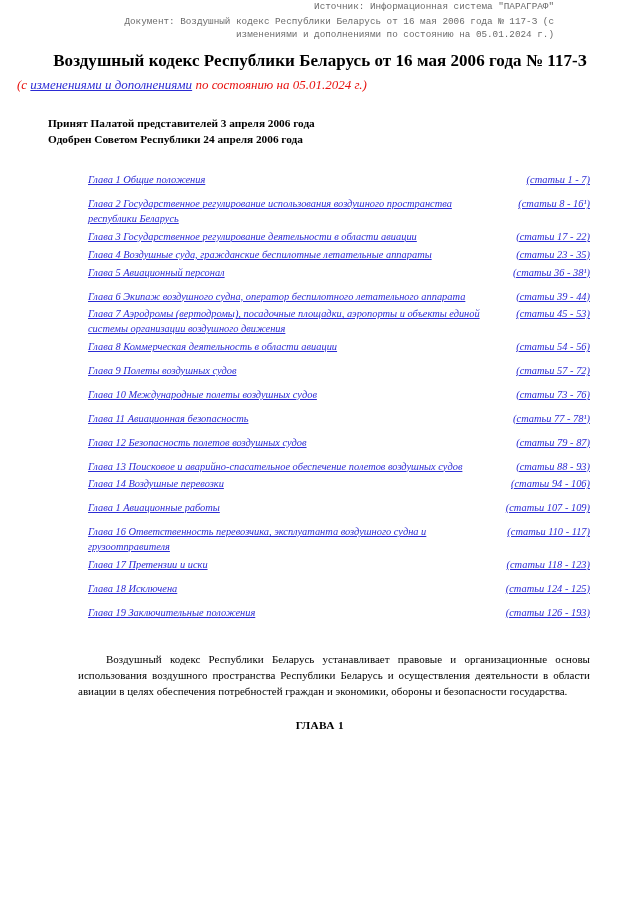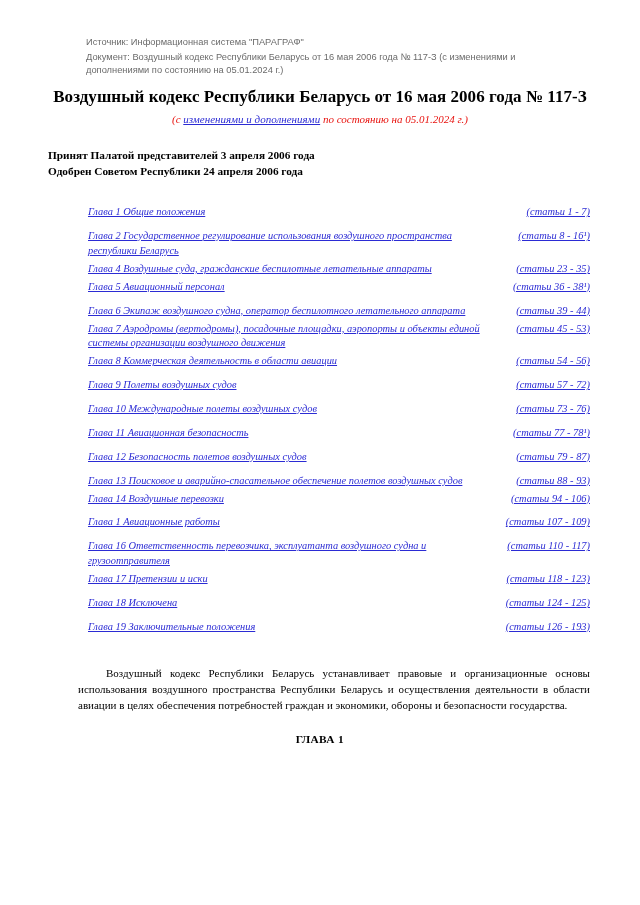--- a/index.html
+++ b/index.html
@@ -19,45 +19,45 @@
   .page {
     width: 640px;
     height: 905px;
     box-sizing: border-box;
     padding: 0;
     position: relative;
   }
 
   
   .source-block {
-    font-family: Liberation Sans, sans-serif;
+    font-family: Liberation Mono, monospace;
     font-size: 9.3px;
     color: #6b6b6b;
+    text-align: right;
     padding: 0 86px 0 86px;
     line-height: 1.42;
-    margin-top: 36px;
   }
   .source-line-1 { margin-bottom: 2px; }
   .source-line-2 { }
 
   
   .doc-title {
     text-align: center;
     font-weight: bold;
     font-size: 17px;
     margin-top: 8px;
     line-height: 1.35;
     letter-spacing: 0.05px;
   }
   .doc-subtitle {
-    text-align: center;
-    font-size: 11px;
+    font-size: 13px;
     font-style: italic;
     color: #e8120e;
     margin-top: 4px;
+    padding-left: 17px;
   }
   .doc-subtitle .lnk {
     color: #2b2bd4;
     text-decoration: underline;
     font-style: italic;
   }
 
   
   .adoption {
     margin-top: 22px;
@@ -145,20 +145,24 @@
   <div class="toc" id="toc-container">
       <div class="toc-row">
         <a class="toc-title" href="#">Глава 1 Общие положения </a>
         <a class="toc-pages" href="#">(статьи 1 - 7)</a>
       </div>
       <div class="toc-row gap-before">
         <a class="toc-title" href="#">Глава 2 Государственное регулирование использования воздушного пространства республики Беларусь </a>
         <a class="toc-pages" href="#">(статьи 8 - 16¹)</a>
       </div>
       <div class="toc-row">
+        <a class="toc-title" href="#">Глава 3 Государственное регулирование деятельности в области авиации </a>
+        <a class="toc-pages" href="#">(статьи 17 - 22)</a>
+      </div>
+      <div class="toc-row">
         <a class="toc-title" href="#">Глава 4 Воздушные суда, гражданские беспилотные летательные аппараты</a>
         <a class="toc-pages" href="#">(статьи 23 - 35)</a>
       </div>
       <div class="toc-row">
         <a class="toc-title" href="#">Глава 5 Авиационный персонал </a>
         <a class="toc-pages" href="#">(статьи 36 - 38¹)</a>
       </div>
       <div class="toc-row gap-before">
         <a class="toc-title" href="#">Глава 6 Экипаж воздушного судна, оператор беспилотного летательного аппарата</a>
         <a class="toc-pages" href="#">(статьи 39 - 44)</a>

